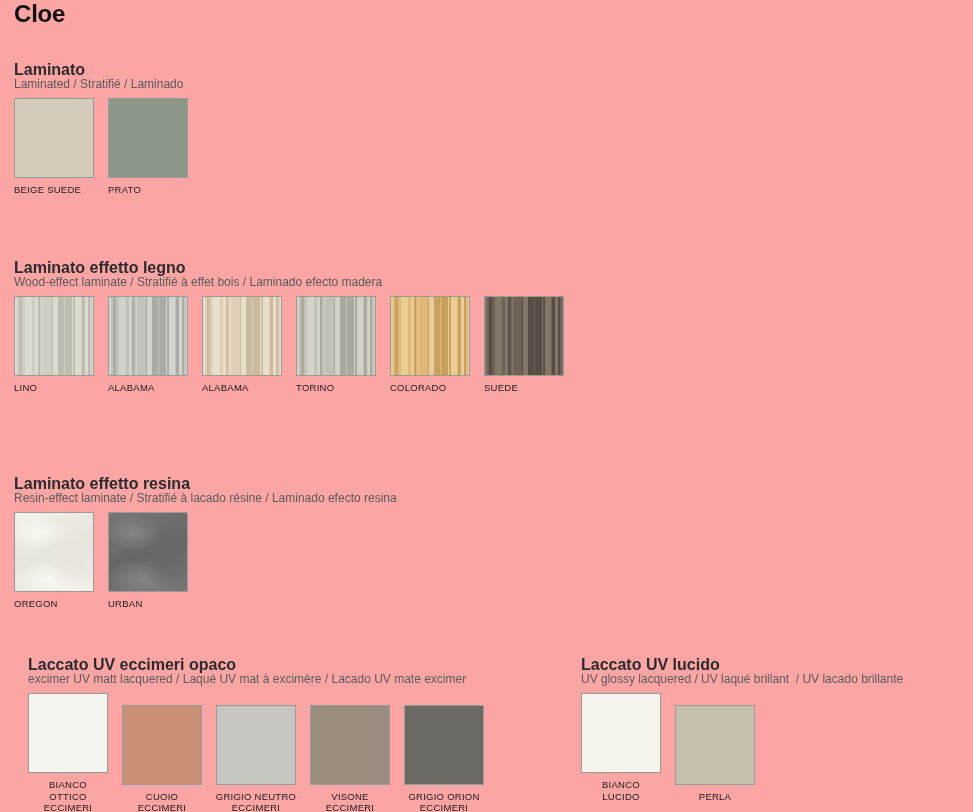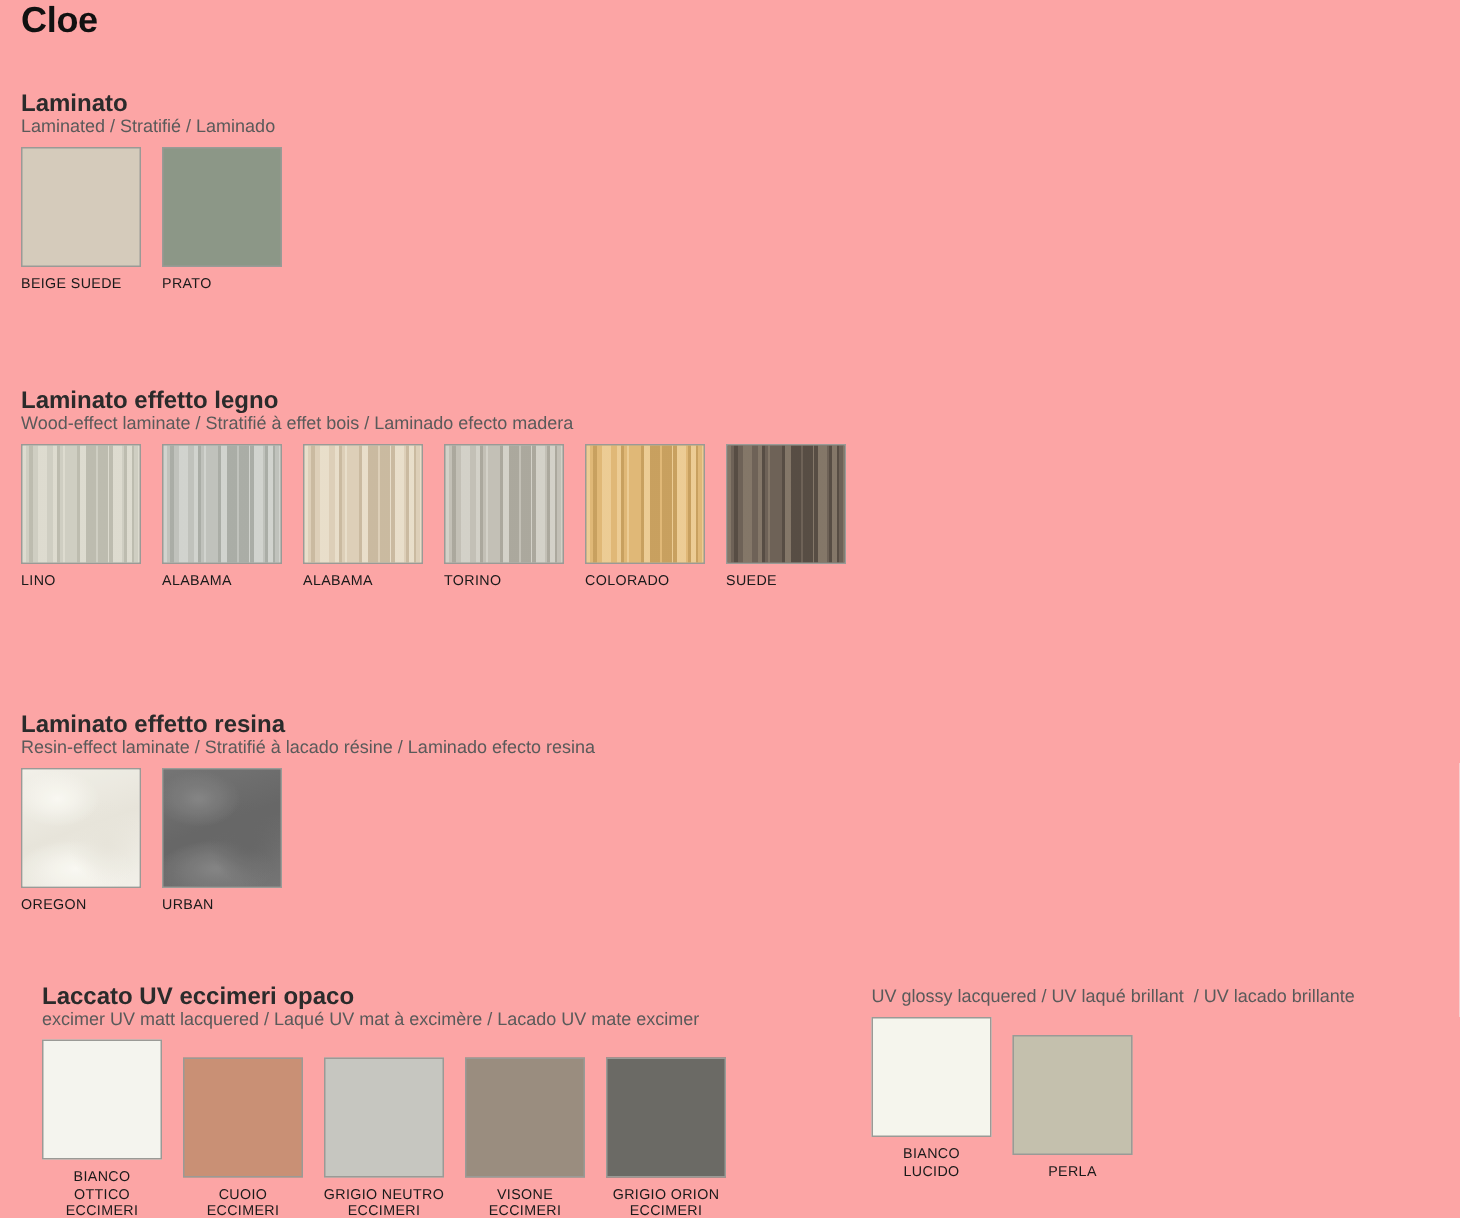--- a/index.html
+++ b/index.html
@@ -223,20 +223,21 @@
           <div class="swatch" style="background: rgb(107, 106, 101);">
             <div class="swatch-tex"></div>
           </div>
           <div class="swatch-label centered">GRIGIO ORION
 ECCIMERI</div>
         </div>
       </div>
   </div>
 
   <div class="section" id="sec-uv-gloss">
+    <div class="section-heading">Laccato UV lucido</div>
     <div class="section-subheading">UV glossy lacquered / UV laqué brillant  / UV lacado brillante</div>
     <div class="swatch-row">
         <div class="swatch-cell">
           <div class="swatch" style="background: rgb(245, 245, 237);">
             <div class="swatch-tex"></div>
           </div>
           <div class="swatch-label centered">BIANCO
 LUCIDO</div>
         </div>
         <div class="swatch-cell">

